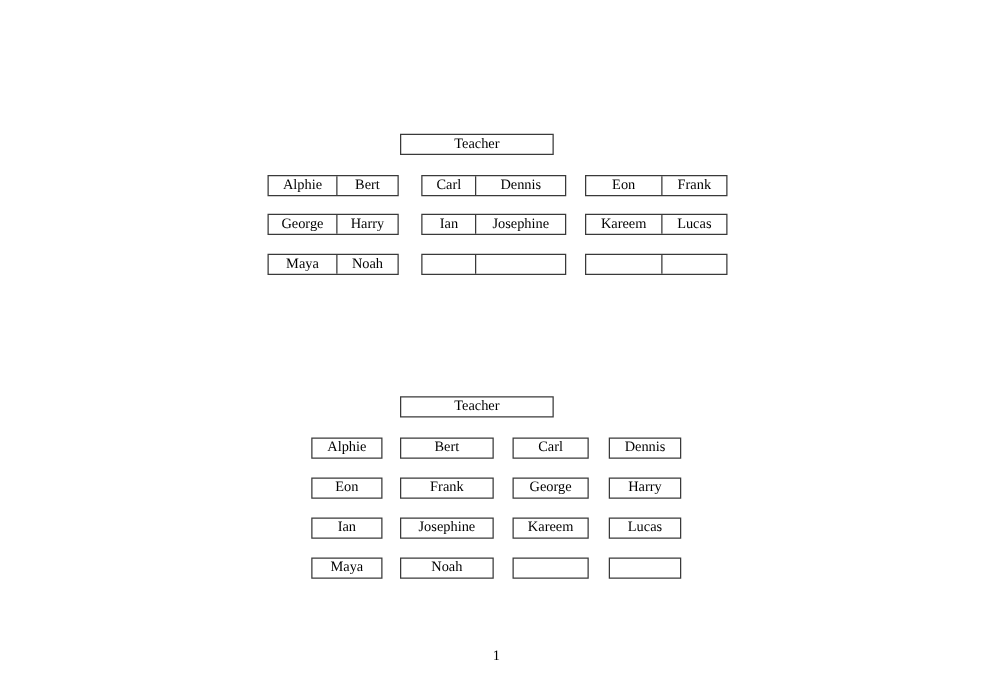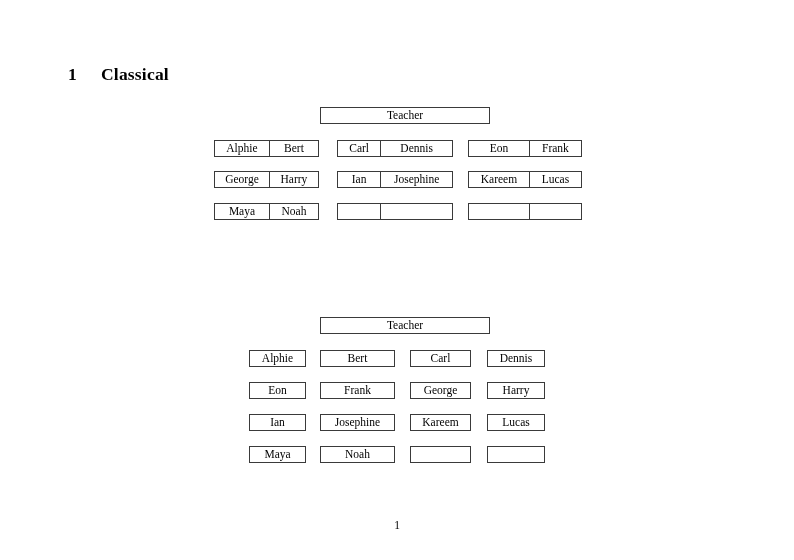--- a/index.html
+++ b/index.html
@@ -51,21 +51,21 @@
     line-height: 15px;
     font-size: 11.5px;
     text-align: center;
     white-space: nowrap;
     background: #ffffff;
   }
 
   
   .teacher-box {
     left: 320px;
-    width: 170px;
+    width: 123px;
   }
   #teacher-classical   { top: 107px; }
   #teacher-distributed { top: 317px; }
 
   
   .group {
     position: absolute;
     display: flex;
     box-sizing: border-box;
     border: 1px solid #3a3a3a;
@@ -120,23 +120,20 @@
     width: 794px;
     text-align: center;
     font-size: 11.5px;
   }
 </style>
 </head>
 <body>
 
 <div class="page">
 
-  <div class="section-heading" id="heading-classical">
-    <span class="sec-num">1</span><span class="sec-title">Classical</span>
-  </div>
 
   <div class="box teacher-box" id="teacher-classical">Teacher</div>
 
   <div class="group grp-a crow-1">
     <div class="cell c1">Alphie</div>
     <div class="cell c2">Bert</div>
   </div>
   <div class="group grp-b crow-1">
     <div class="cell c1">Carl</div>
     <div class="cell c2">Dennis</div>

